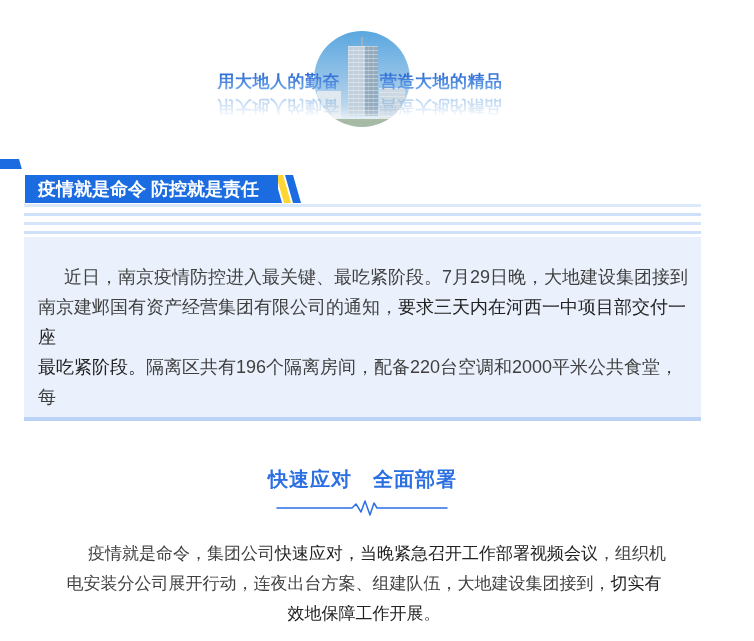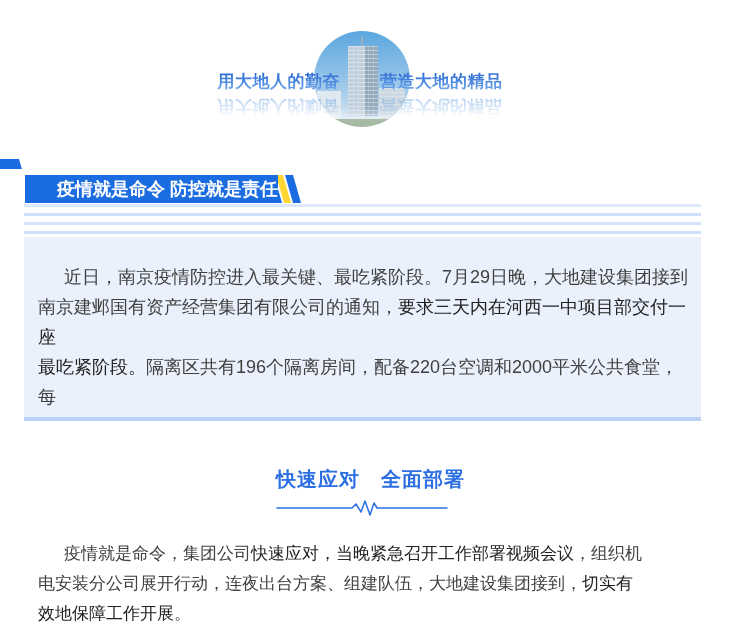--- a/index.html
+++ b/index.html
@@ -48,21 +48,21 @@
       -webkit-background-clip:text;background-clip:text;-webkit-text-fill-color:transparent;
     }
   }
 
   
   .skew{transform:skewX(16deg);transform-origin:0 0;}
   .banner-tab{position:absolute;left:-3px;top:159px;width:22px;height:10px;background:var(--banner-blue,#1a6ce0);}
   .banner-bar{
     position:absolute;left:25px;top:175px;width:240px;height:28px;
     background:var(--banner-blue,#1a6ce0);color:#fff;font-size:18px;font-weight:bold;
-    line-height:28px;padding-left:13px;white-space:nowrap;z-index:2;text-align:right;
+    line-height:28px;padding-left:13px;white-space:nowrap;z-index:2;
   }
   .banner-cap{position:absolute;left:265px;top:175px;width:9px;height:28px;background:var(--banner-blue,#1a6ce0);}
   .banner-yellow{position:absolute;left:276px;top:175px;width:7px;height:28px;background:var(--accent-yellow,#ffd633);}
   .banner-tail{position:absolute;left:285px;top:175px;width:8px;height:28px;background:var(--banner-blue,#1a6ce0);}
 
   .rule{position:absolute;left:24px;width:677px;height:3px;}
   .rule1{top:204px;background:#dcE9fb;}
   .rule2{top:213px;background:#cfe1f8;}
   .rule3{top:222px;background:#d6e5fa;}
   .rule4{top:231px;background:#cfe1f8;}
@@ -74,28 +74,28 @@
   }
   .info-text{
     position:absolute;left:14px;right:12px;top:25px;
     font-size:18px;line-height:30px;text-indent:26px;color:var(--text-color,#404040);
   }
   .b{font-weight:normal;color:var(--bold-color,#222);}
 
   
   .section-title{
     position:absolute;top:466px;left:0;width:725px;text-align:center;
-    font-size:20px;font-weight:bold;color:var(--title-blue,#2b6fe3);letter-spacing:1px;margin-left:8px;
+    font-size:20px;font-weight:bold;color:var(--title-blue,#2b6fe3);letter-spacing:1px;
   }
   .pulse{position:absolute;left:276px;top:500px;width:172px;height:16px;}
 
   
   .closing-text{
     position:absolute;left:38px;top:539px;width:652px;
-    font-size:17px;line-height:30px;text-indent:26px;color:var(--text-color,#404040);
+    font-size:17px;line-height:30px;text-indent:26px;color:var(--text-color,#404040);text-align:center;
   }
 </style>
 </head>
 <body>
 
 <div class="page">
 
   <div class="circle-photo">
     <div class="antenna"></div>
     <div class="tower"></div>

